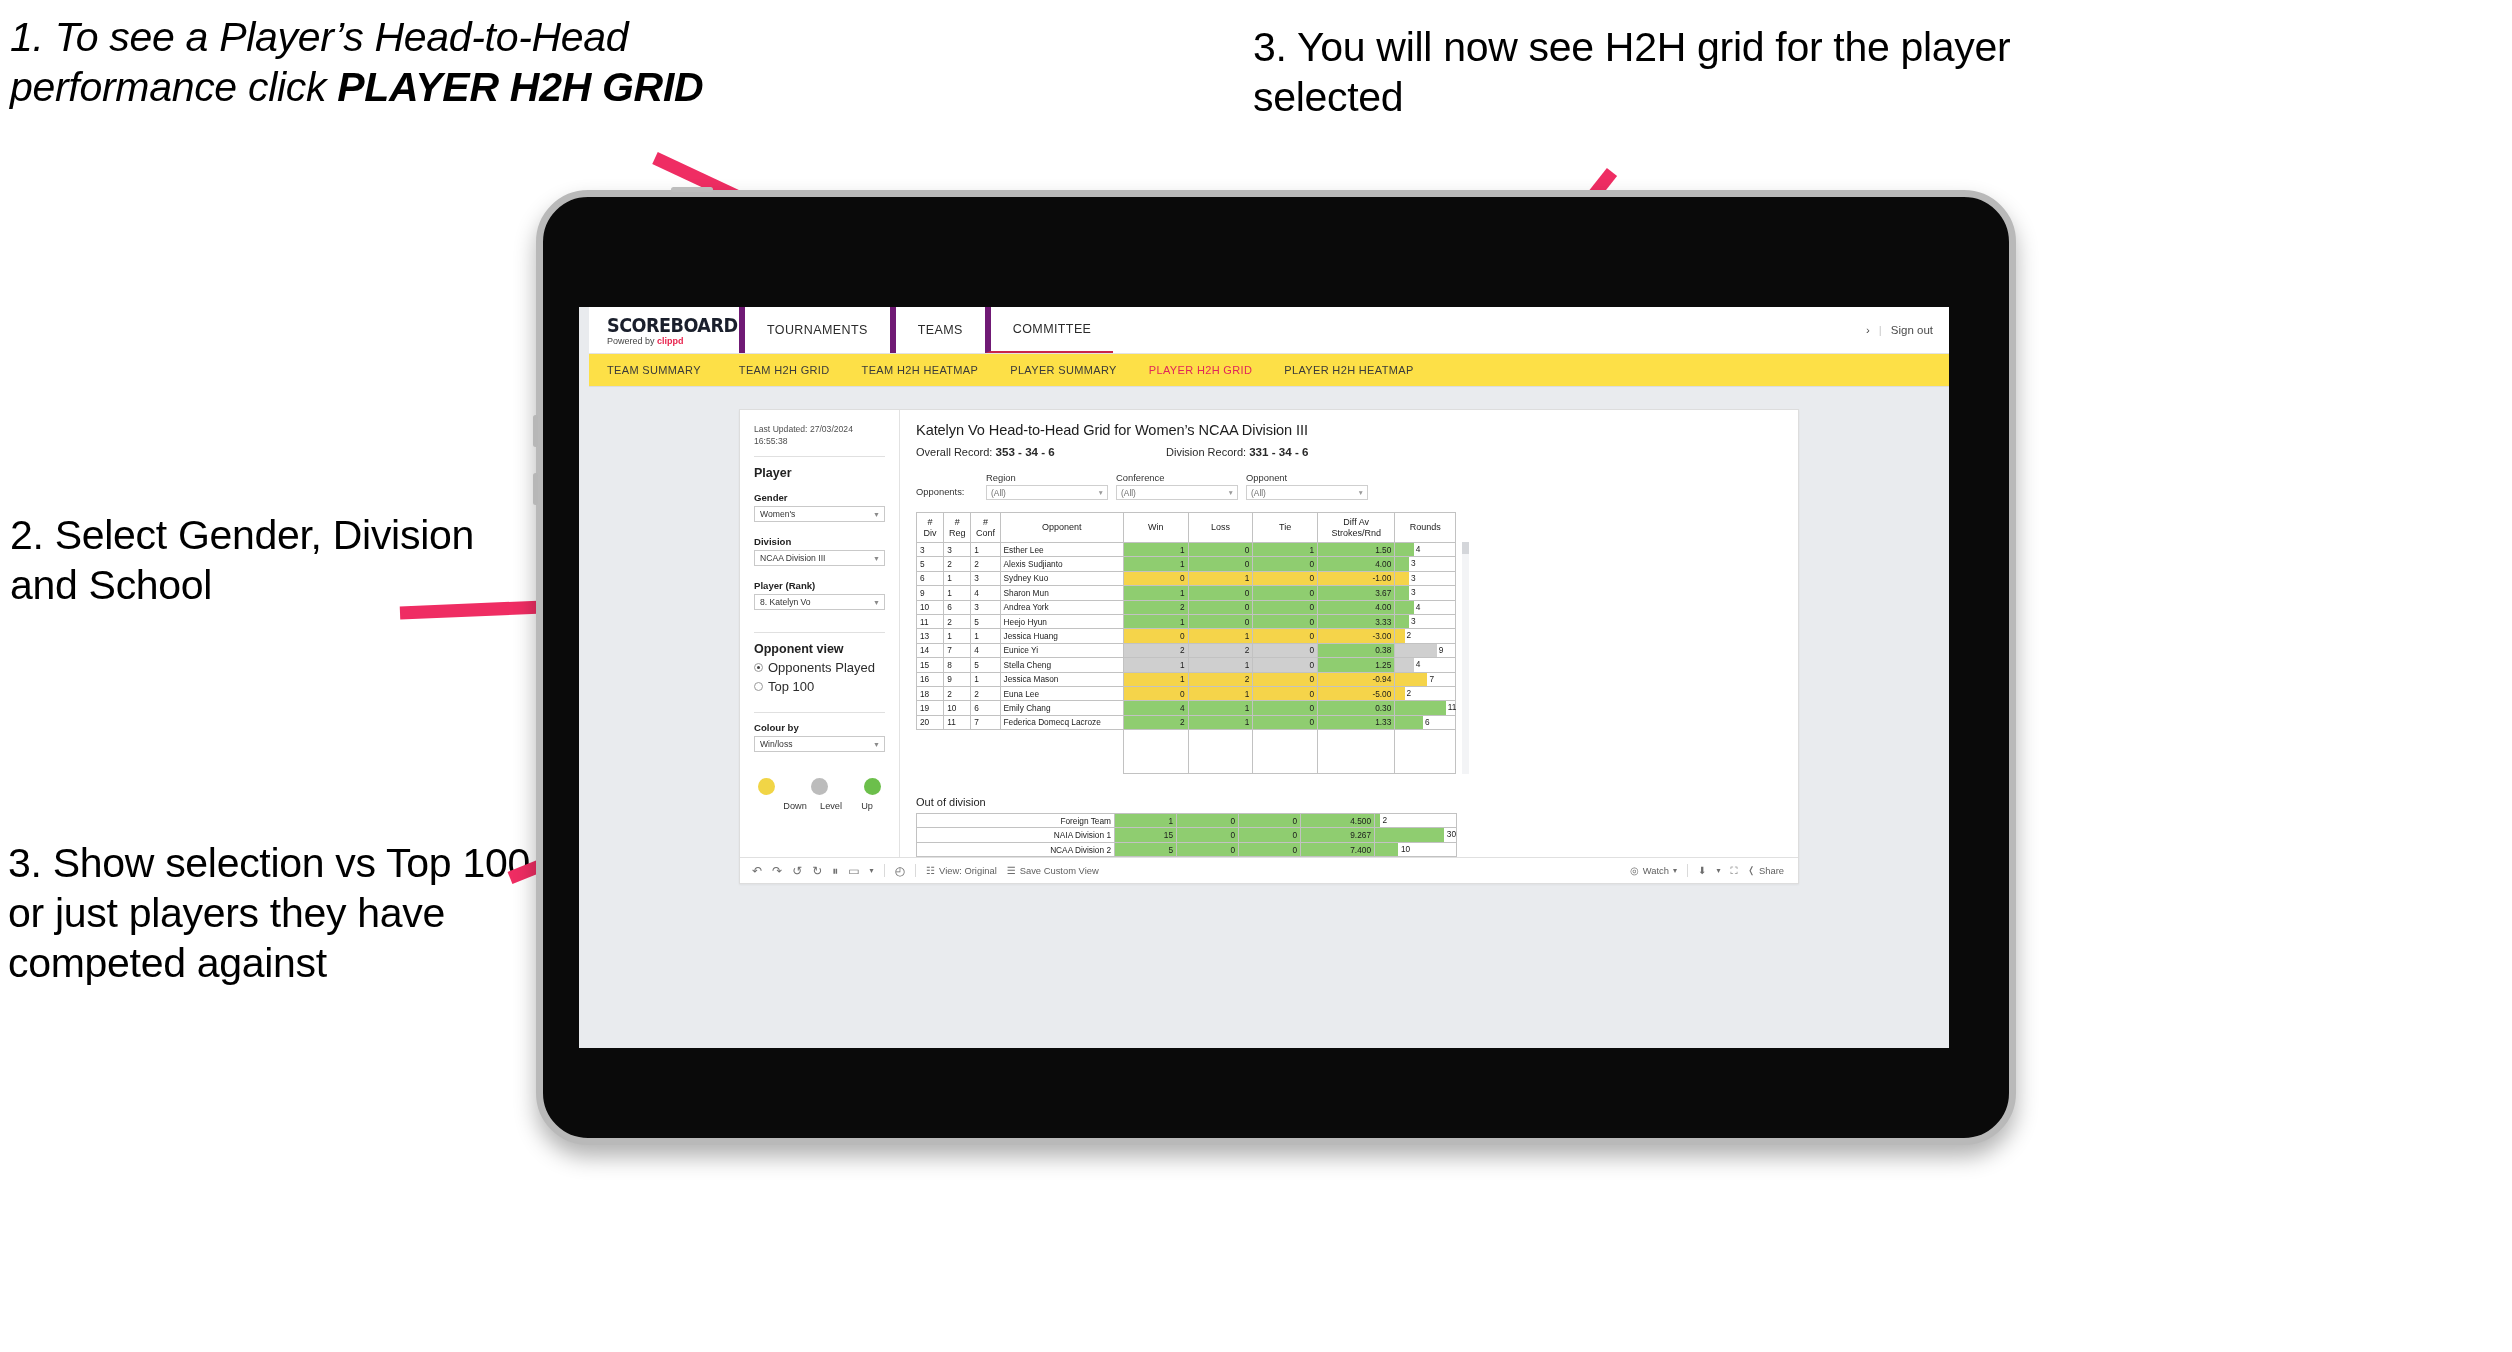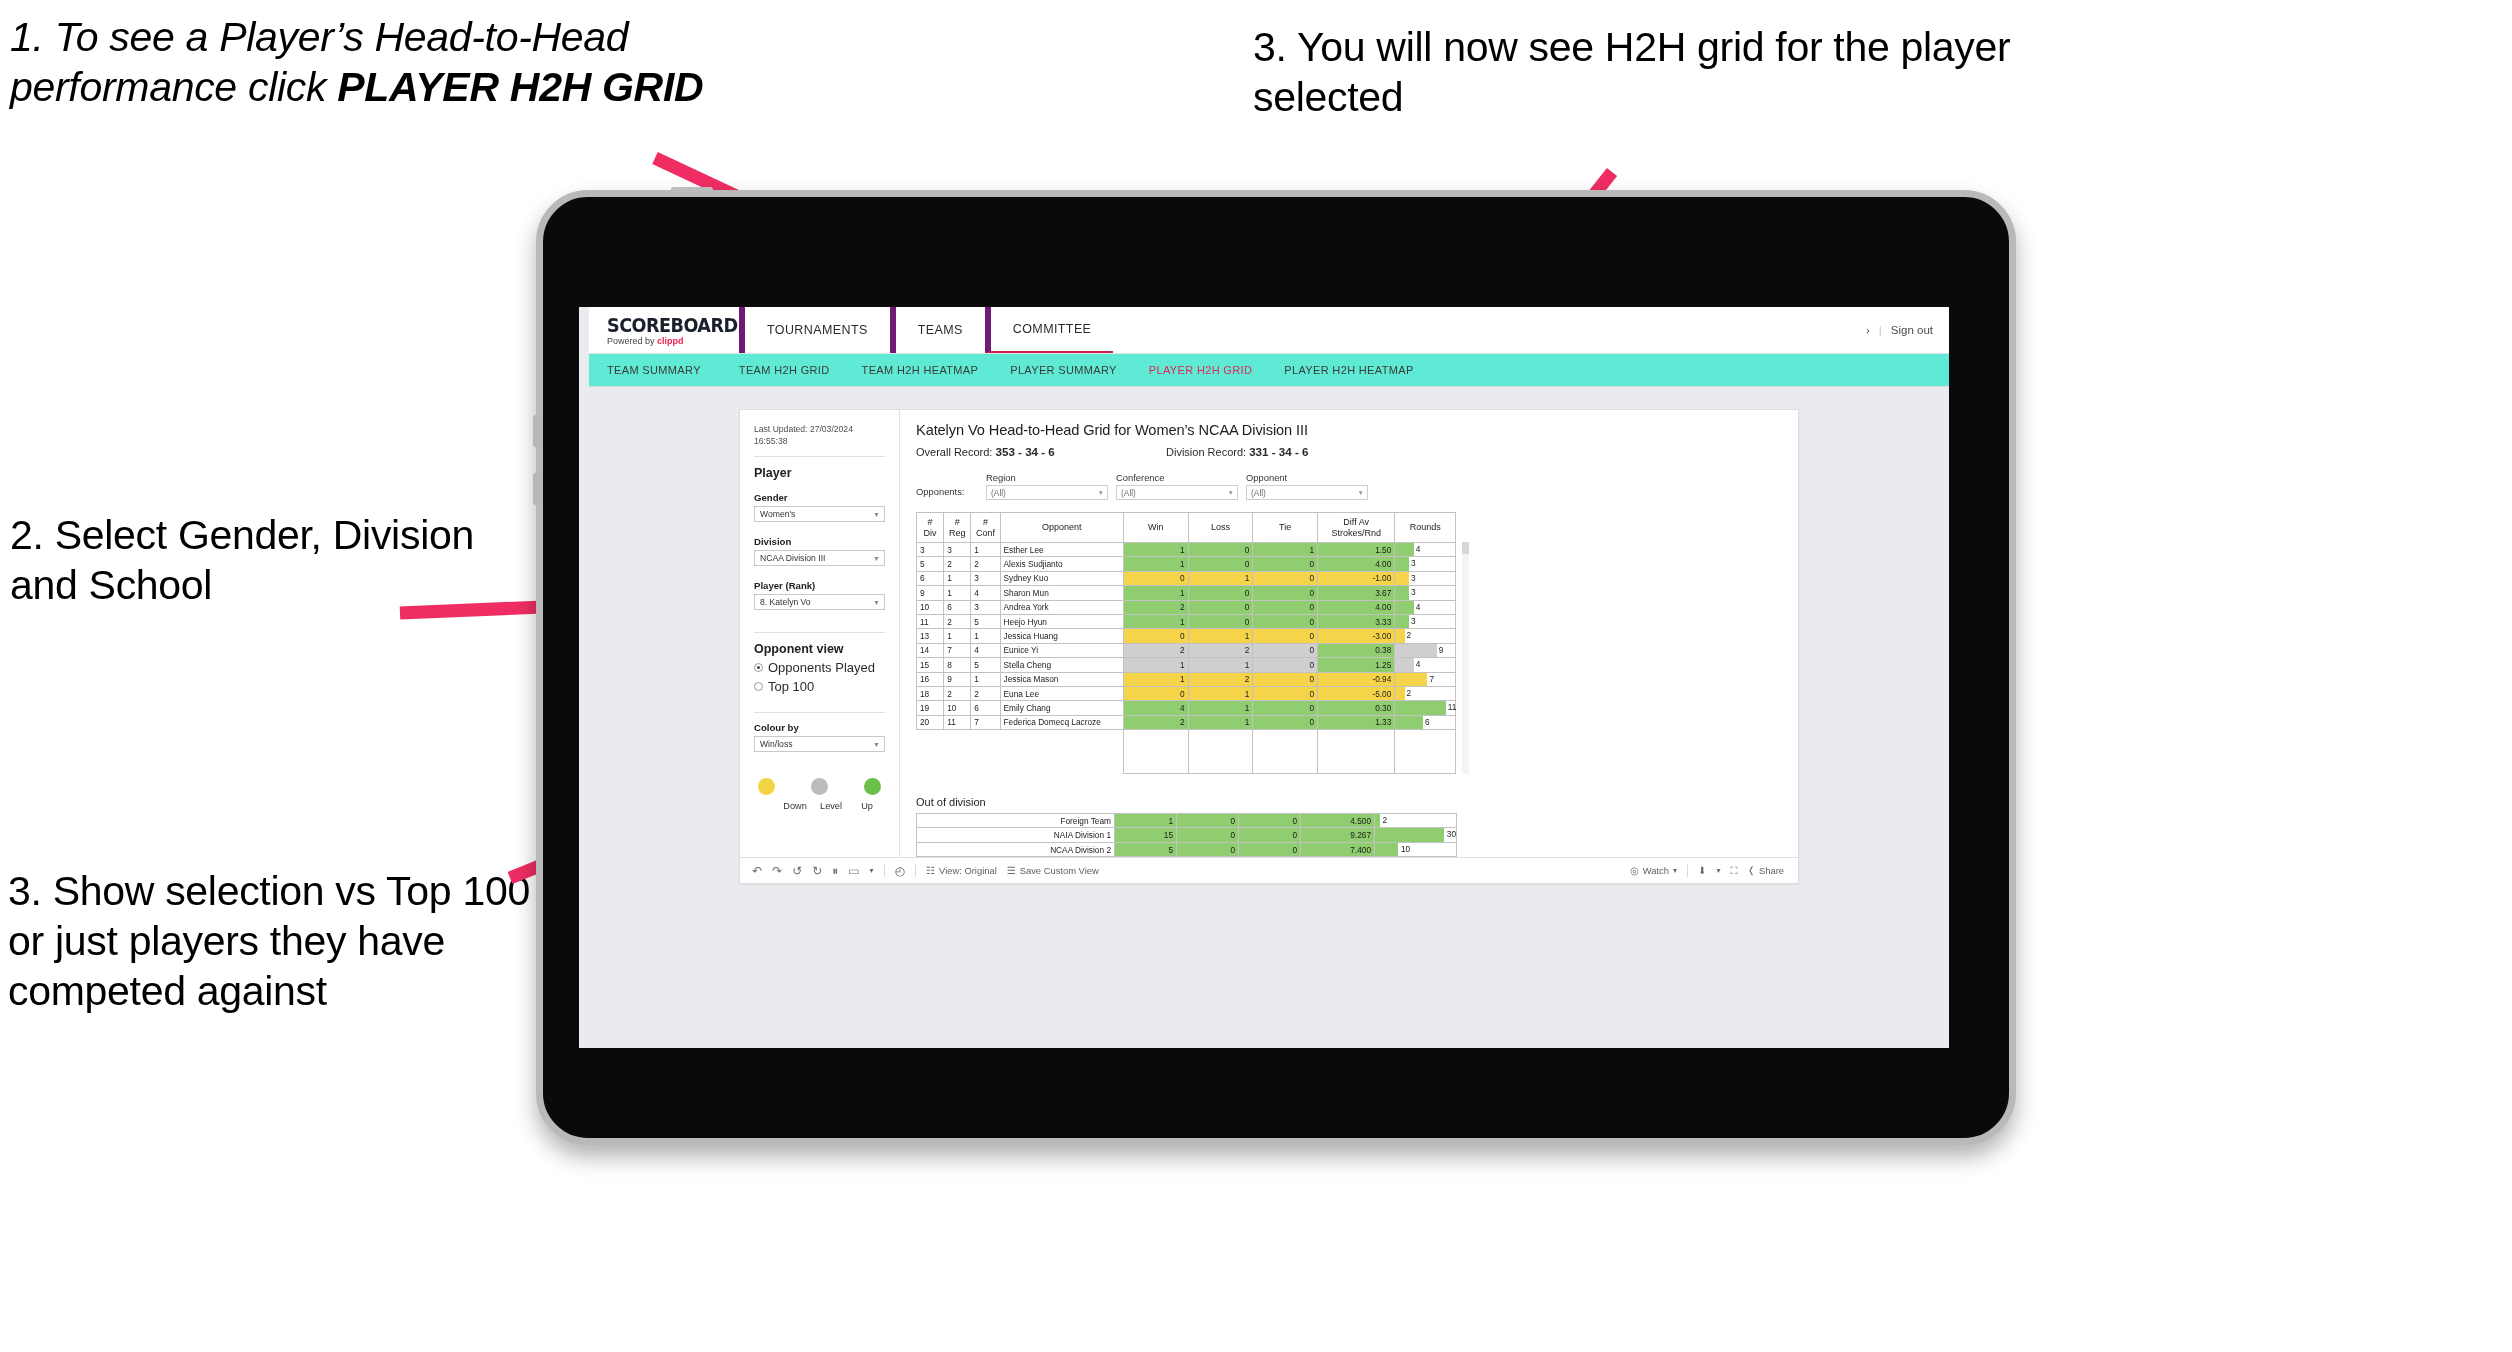--- a/index.html
+++ b/index.html
@@ -17,21 +17,21 @@
     color: #000000;
     font-family: "Liberation Sans", sans-serif;
     font-size: 41px;
     line-height: 1.22;
     letter-spacing: -0.3px;
     white-space: pre-wrap;
   }
   .anno b { font-weight: bold; }
   .anno-1 { left: 10px;  top: 12px;  width: 760px; font-style: italic; }
   .anno-2 { left: 10px;  top: 510px; width: 520px; }
-  .anno-3 { left: 8px;   top: 838px; width: 545px; margin-top: 28px; }
+  .anno-3 { left: 8px;   top: 838px; width: 545px; }
   .anno-4 { left: 1253px;top: 22px;  width: 800px; }
 
   svg.arrows { position:absolute; left:0; top:0; width:2512px; height:1352px; pointer-events:none; }
 
   
   #tablet {
     position: absolute;
     left: 536px; top: 190px;
     width: 1480px; height: 955px;
     background: #0a0a0a;
@@ -77,21 +77,21 @@
   }
   .mainnav .item.active { border-bottom: 2px solid #c8254a; }
   .appbar-right {
     position: absolute; right: 16px; top: 0; height: 100%;
     display: flex; align-items: center; gap: 9px;
     font-size: 11.5px; color: #4b4b4b;
   }
   .appbar-right .sep { color: #c9c9c9; }
 
   .subnav {
-    height: 33px; background: #5eead4; border-bottom: 1px solid #dcdcdc;
+    height: 33px; background: #fde047; border-bottom: 1px solid #dcdcdc;
     display: flex; align-items: center; padding-left: 18px; gap: 0;
   }
   .subnav .tab {
     font-size: 11px; letter-spacing: .35px; color: #3a3a3a;
     padding: 0 16px; line-height: 33px;
   }
   .subnav .tab:first-child { padding-left: 0; padding-right: 22px; }
   .subnav .tab.active { color: #e0265a; }
 
   

